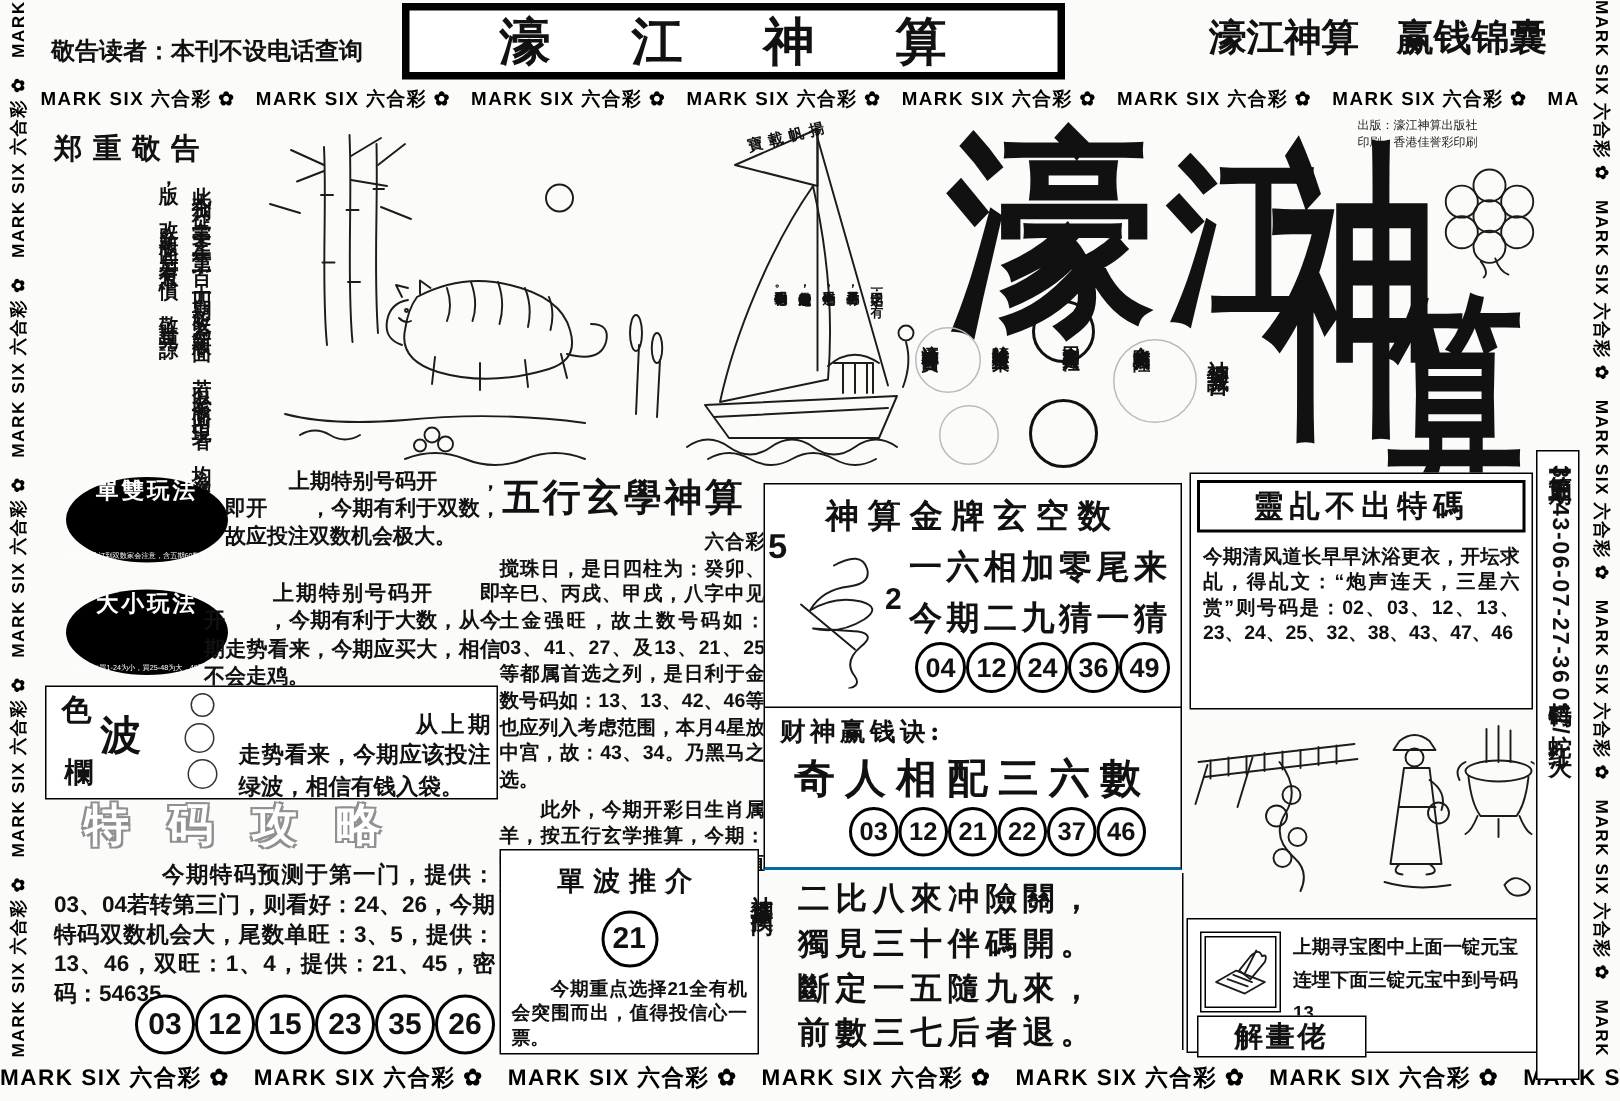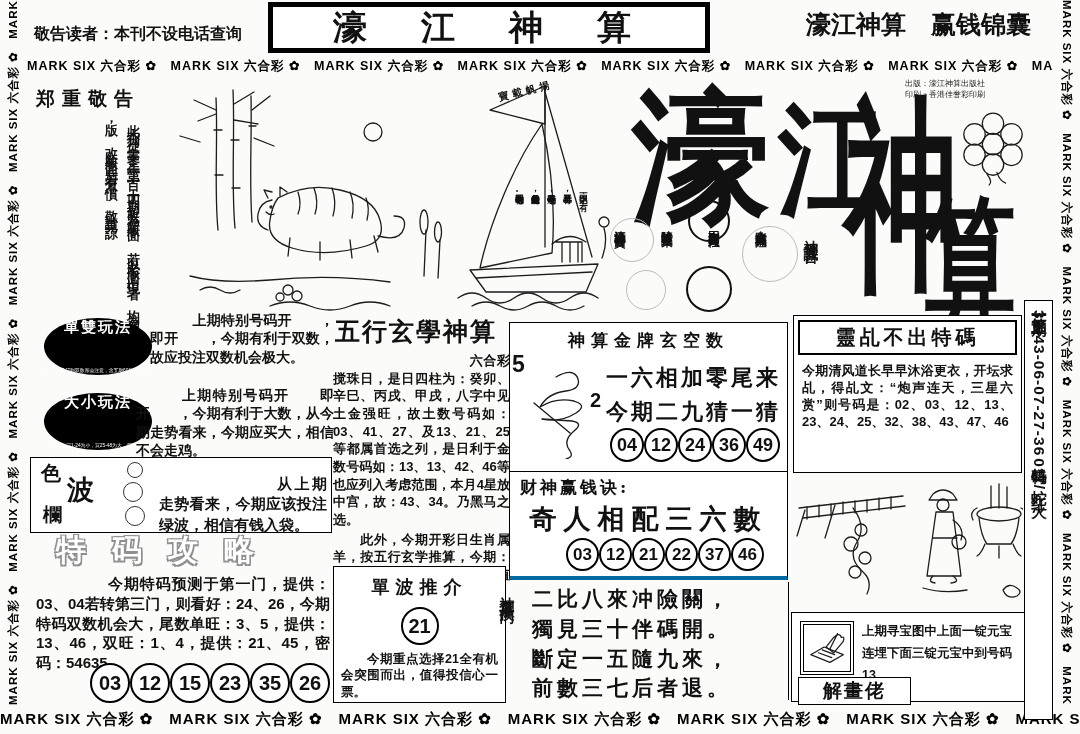--- a/index.html
+++ b/index.html
@@ -87,29 +87,29 @@
   .singlebox { left:333px; top:566px; width:173px; height:137px; border:1.5px solid #000; background:#fff;
                text-align:center; }
   .singlebox .st { font-size:18px; font-weight:bold; font-family:"DejaVu Serif",serif;
                    letter-spacing:6px; margin-top:8px; }
   .singlebox .num { width:38px; height:38px; border:2px solid #000; border-radius:50%; margin:8px auto 6px;
                     display:flex; align-items:center; justify-content:center; font-size:20px; font-weight:bold; }
   .singlebox .sx { font-size:12.5px; font-weight:bold; text-align:justify; padding:0 7px; line-height:1.3; }
 
   
   .goldbox { left:509px; top:322px; width:279px; height:150px; border:1.5px solid #000; background:#fff; }
-  .goldbox .gt { text-align:center; font-size:17px; font-weight:bold; font-family:"DejaVu Serif",serif;
+  .goldbox .gt { text-align:center; font-size:22px; font-weight:bold; font-family:"DejaVu Serif",serif;
                  letter-spacing:6px; margin-top:6px; }
   .gold-sym { position:absolute; left:6px; top:36px; width:88px; height:100px; }
   .gold-5 { position:absolute; left:2px; top:28px; font-size:23px; font-weight:900; }
   .gold-2 { position:absolute; left:80px; top:66px; font-size:20px; font-weight:900; }
   .gold-lines { position:absolute; left:96px; top:38px; width:180px; font-size:22px; font-weight:bold;
                 font-family:Liberation Sans, sans-serif; letter-spacing:3px; line-height:1.55; white-space:nowrap; }
   .fortune { left:509px; top:472px; width:279px; height:108px; border-left:1px solid #000;
-             border-right:1px solid #000; border-bottom:4px solid #0369a1; background:#fff; }
+             border-right:1px solid #000; border-bottom:2px solid #0369a1; background:#fff; }
   .fortune .ft { font-size:17px; font-weight:bold; font-family:"DejaVu Serif",serif; margin:4px 0 0 10px; letter-spacing:3px; }
   .fortune .fv { font-size:27px; font-weight:900; font-family:"DejaVu Serif",serif; letter-spacing:7px;
                  text-align:center; margin-top:2px; white-space:nowrap; }
   .poem-label { left:497px; top:585px; height:118px; font-size:15px; font-weight:bold; letter-spacing:3px; }
   .poem-lines { left:532px; top:584px; width:256px; font-size:21px; font-weight:bold;
                 font-family:"DejaVu Serif",serif; letter-spacing:4px; line-height:1.42; white-space:nowrap; }
   .poem-divider { left:788px; top:582px; height:118px; border-left:1px solid #000; width:0; }
 
   
   .spiritbox { left:793px; top:315px; width:229px; height:158px; border:1px solid #000; background:#fff; }

